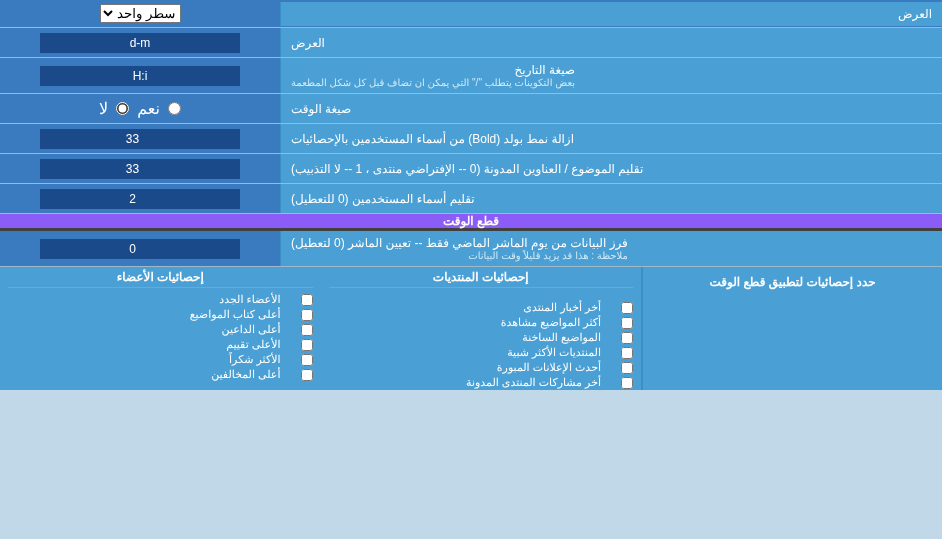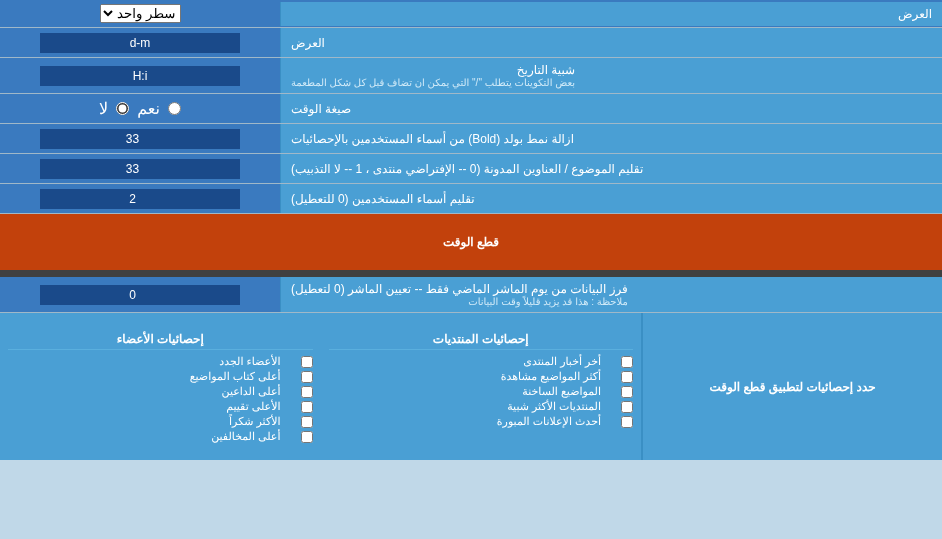--- a/index.html
+++ b/index.html
@@ -49,26 +49,26 @@
       background: #1a4a8a;
       color: #fff;
       border: none;
       padding: 3px 8px;
       width: 200px;
       font-size: 12px;
       text-align: center;
       direction: ltr;
     }
     .section-header {
-      background: #c2410c;
+      background: #8b5cf6;
       color: #fff;
       font-weight: bold;
       text-align: center;
-      padding: 21px 10px;
-      border-bottom: 7px solid #404040;
+      padding: 0 10px;
+      border-bottom: 3px solid #404040;
     }
     .radio-row {
       display: flex;
       align-items: center;
       gap: 8px;
       padding: 2px 6px;
     }
     .radio-row label {
       color: #fff;
       font-size: 16px;
@@ -94,34 +94,34 @@
       background: #4a9fd4;
       min-height: 120px;
     }
     .bottom-label {
       width: 300px;
       background: #4a9fd4;
       color: #fff;
       font-weight: bold;
       font-size: 12px;
       display: flex;
-      align-items: center;
+      align-items: flex-start;
       justify-content: center;
       padding: 8px 6px;
       border-left: 1px solid #3a8fc4;
       text-align: center;
     }
     .bottom-checks-wrap {
       flex: 1;
       display: flex;
       gap: 0;
     }
     .check-column {
       flex: 1;
-      padding: 16px 8px;
+      padding: 0 8px;
       border-right: 1px solid #3a8fc4;
     }
     .check-column:last-child { border-right: none; }
     .top-row-full {
       display: flex;
       background: #3a7abf;
       align-items: center;
       min-height: 28px;
       border-bottom: 1px solid #a0b8c8;
     }
@@ -166,21 +166,21 @@
       </span>
     </div>
     <div class="row-input">
       <input type="text" value="d-m" style="">
     </div>
   </div>
 
   <div class="row">
     <div class="row-label">
       <span>
-        <span>شبية التاريخ</span>
+        <span>صيغة التاريخ</span>
         <small>بعض التكوينات يتطلب "/" التي يمكن ان تضاف قبل كل شكل المطعمة</small>
       </span>
     </div>
     <div class="row-input">
       <input type="text" value="H:i" style="">
     </div>
   </div>
 
   <div class="row">
     <div class="row-label">صيغة الوقت</div>
@@ -234,40 +234,44 @@
 
   <div class="bottom-section">
 
     <div class="bottom-label">
       <span>حدد إحصائيات لتطبيق قطع الوقت</span>
     </div>
 
     <div class="bottom-checks-wrap">
 
       <div class="check-column">
-        <div style="color:#fff; font-weight:bold; font-size:12px; text-align:center; padding:3px 0; border-bottom:1px solid #5aafde; margin-bottom:4px;">إحصائيات المنتديات</div>
+        <div style="color:#fff; font-weight:bold; font-size:12px; text-align:center; padding:3px 0; border-bottom:1px solid #5aafde; margin-bottom:12px;">إحصائيات المنتديات</div>
         <div class="check-item">
           <input type="checkbox" style="">
           <span>أخر أخبار المنتدى</span>
         </div>
         <div class="check-item">
           <input type="checkbox" style="">
           <span>أكثر المواضيع مشاهدة</span>
         </div>
         <div class="check-item">
           <input type="checkbox" style="">
           <span>المواضيع الساخنة</span>
         </div>
         <div class="check-item">
           <input type="checkbox" style="">
           <span>المنتديات الأكثر شبية</span>
         </div>
         <div class="check-item">
           <input type="checkbox" style="">
           <span>أحدث الإعلانات المبورة</span>
+        </div>
+        <div class="check-item">
+          <input type="checkbox" style="">
+          <span>أخر مشاركات المنتدى المدونة</span>
         </div>
       </div>
 
       <div class="check-column">
         <div style="color:#fff; font-weight:bold; font-size:12px; text-align:center; padding:3px 0; border-bottom:1px solid #5aafde; margin-bottom:4px;">إحصائيات الأعضاء</div>
         <div class="check-item">
           <input type="checkbox" style="">
           <span>الأعضاء الجدد</span>
         </div>
         <div class="check-item">

